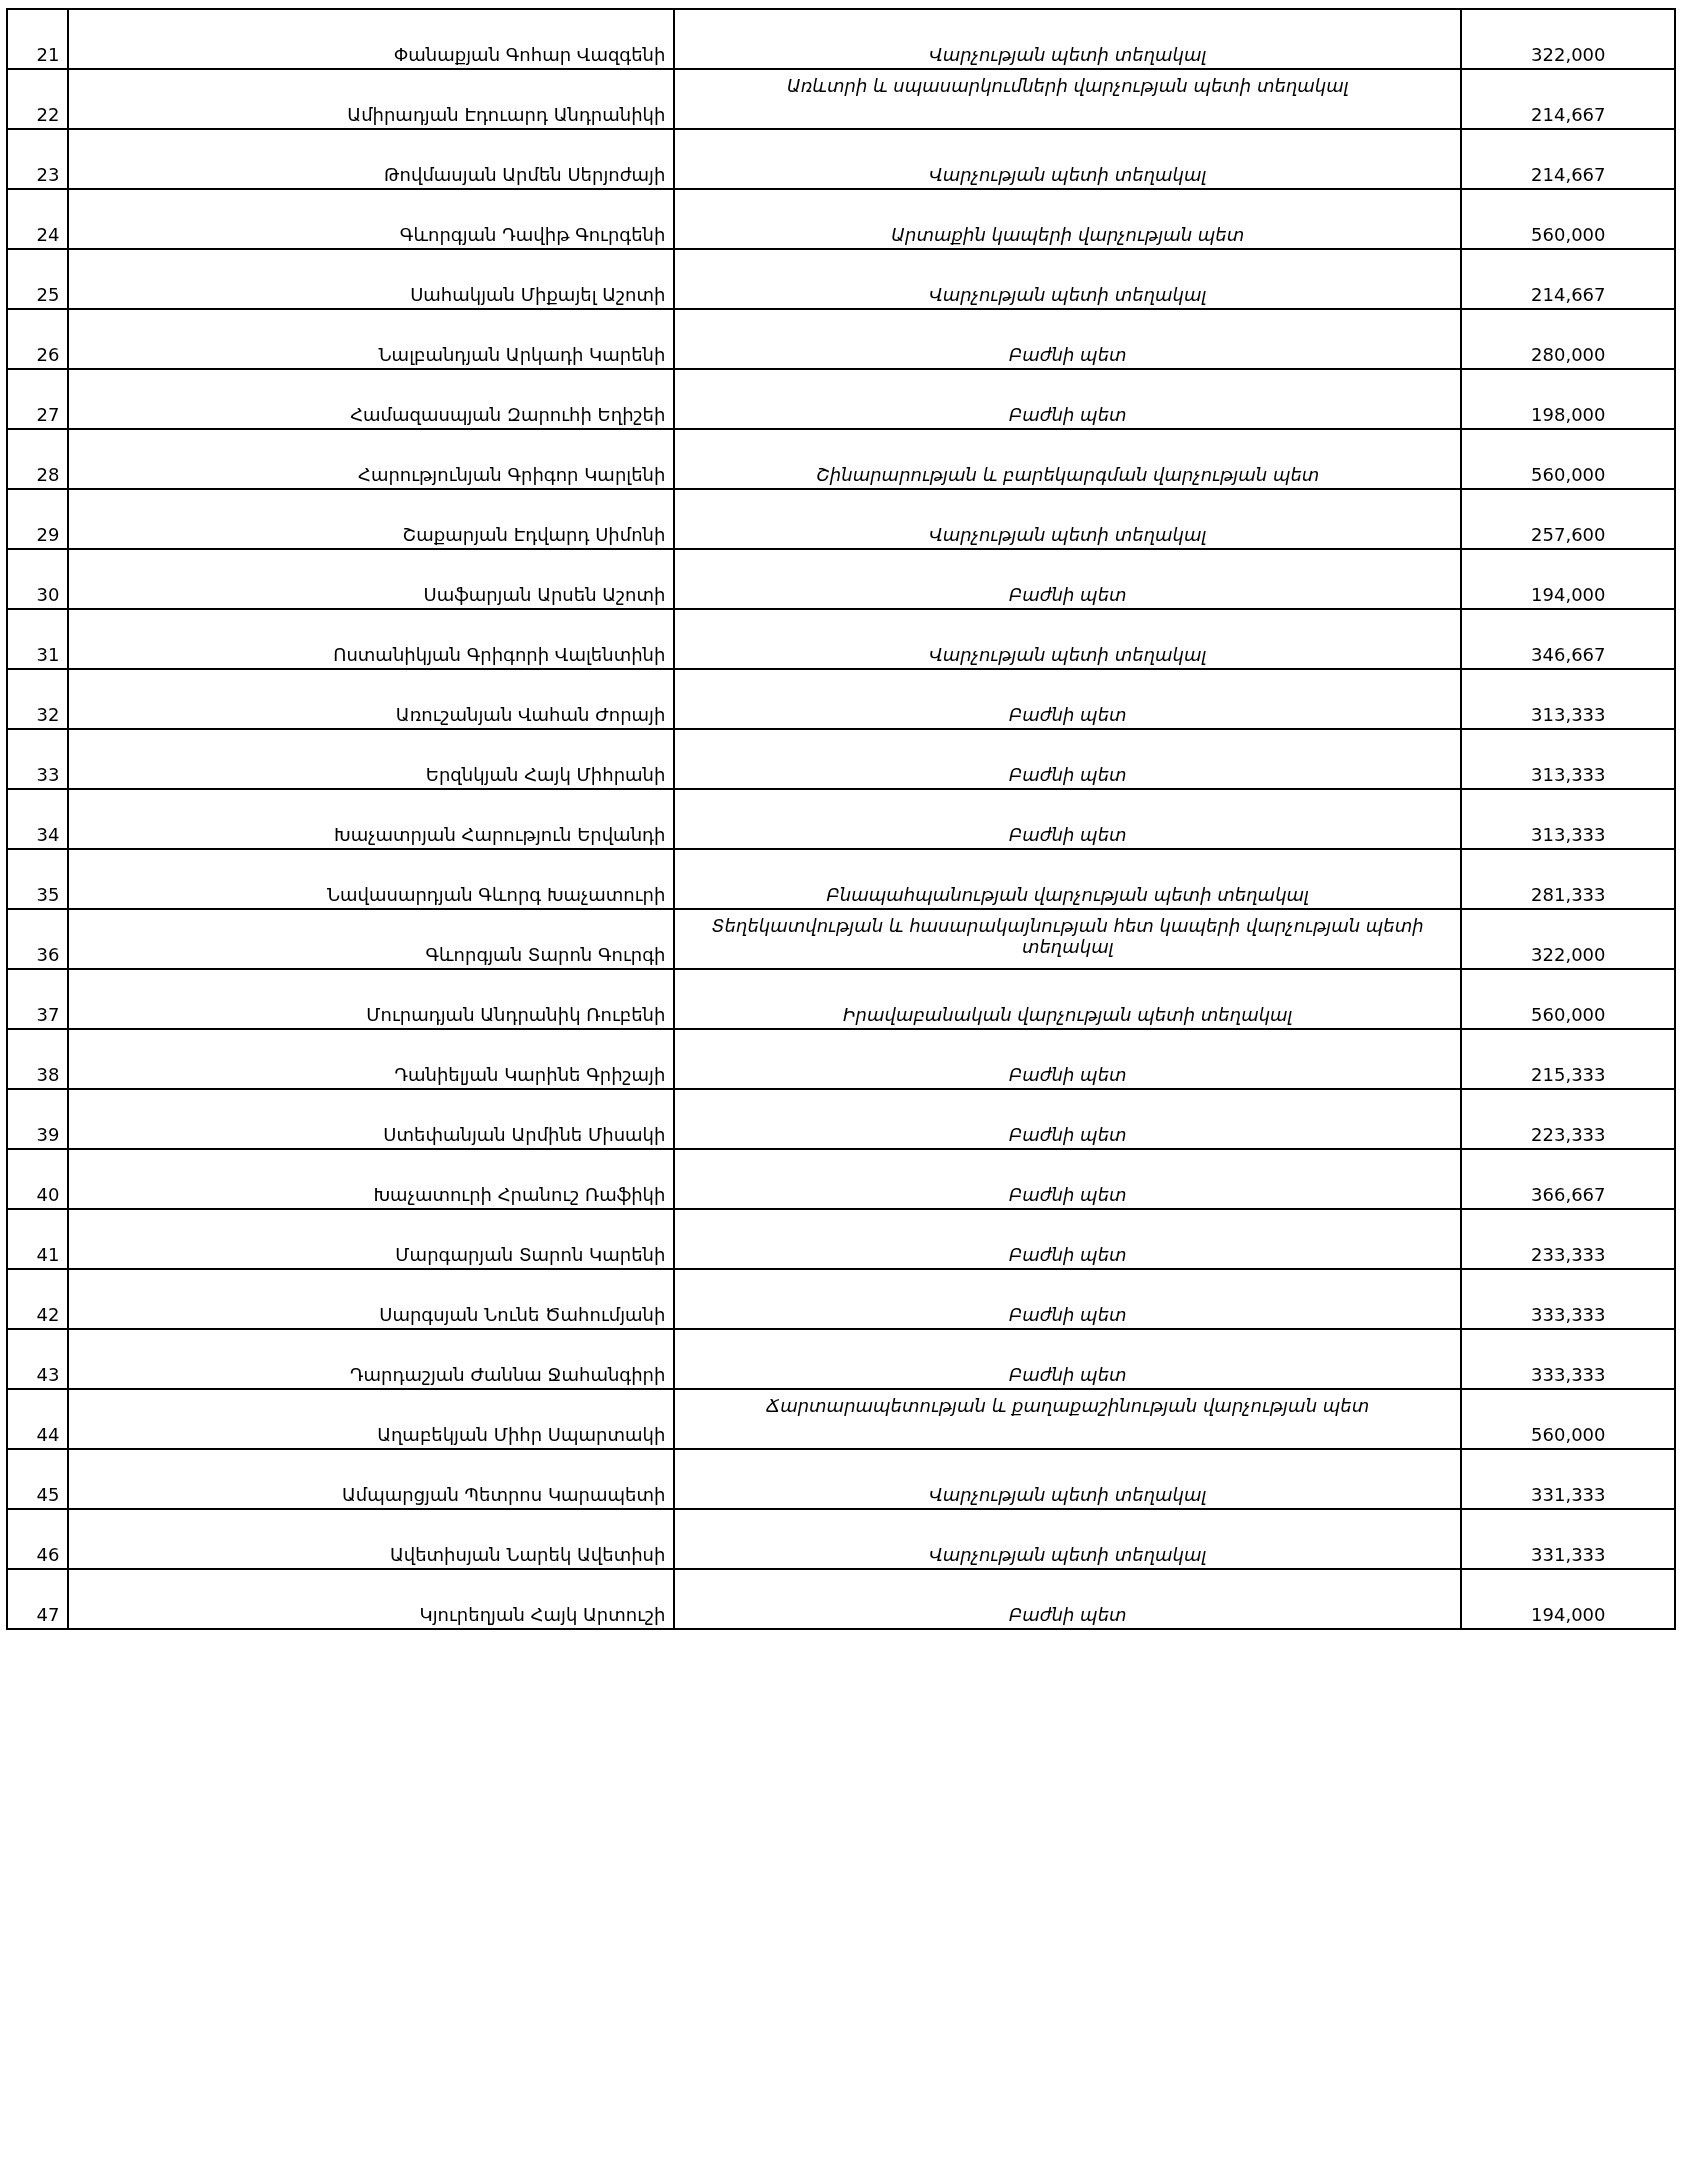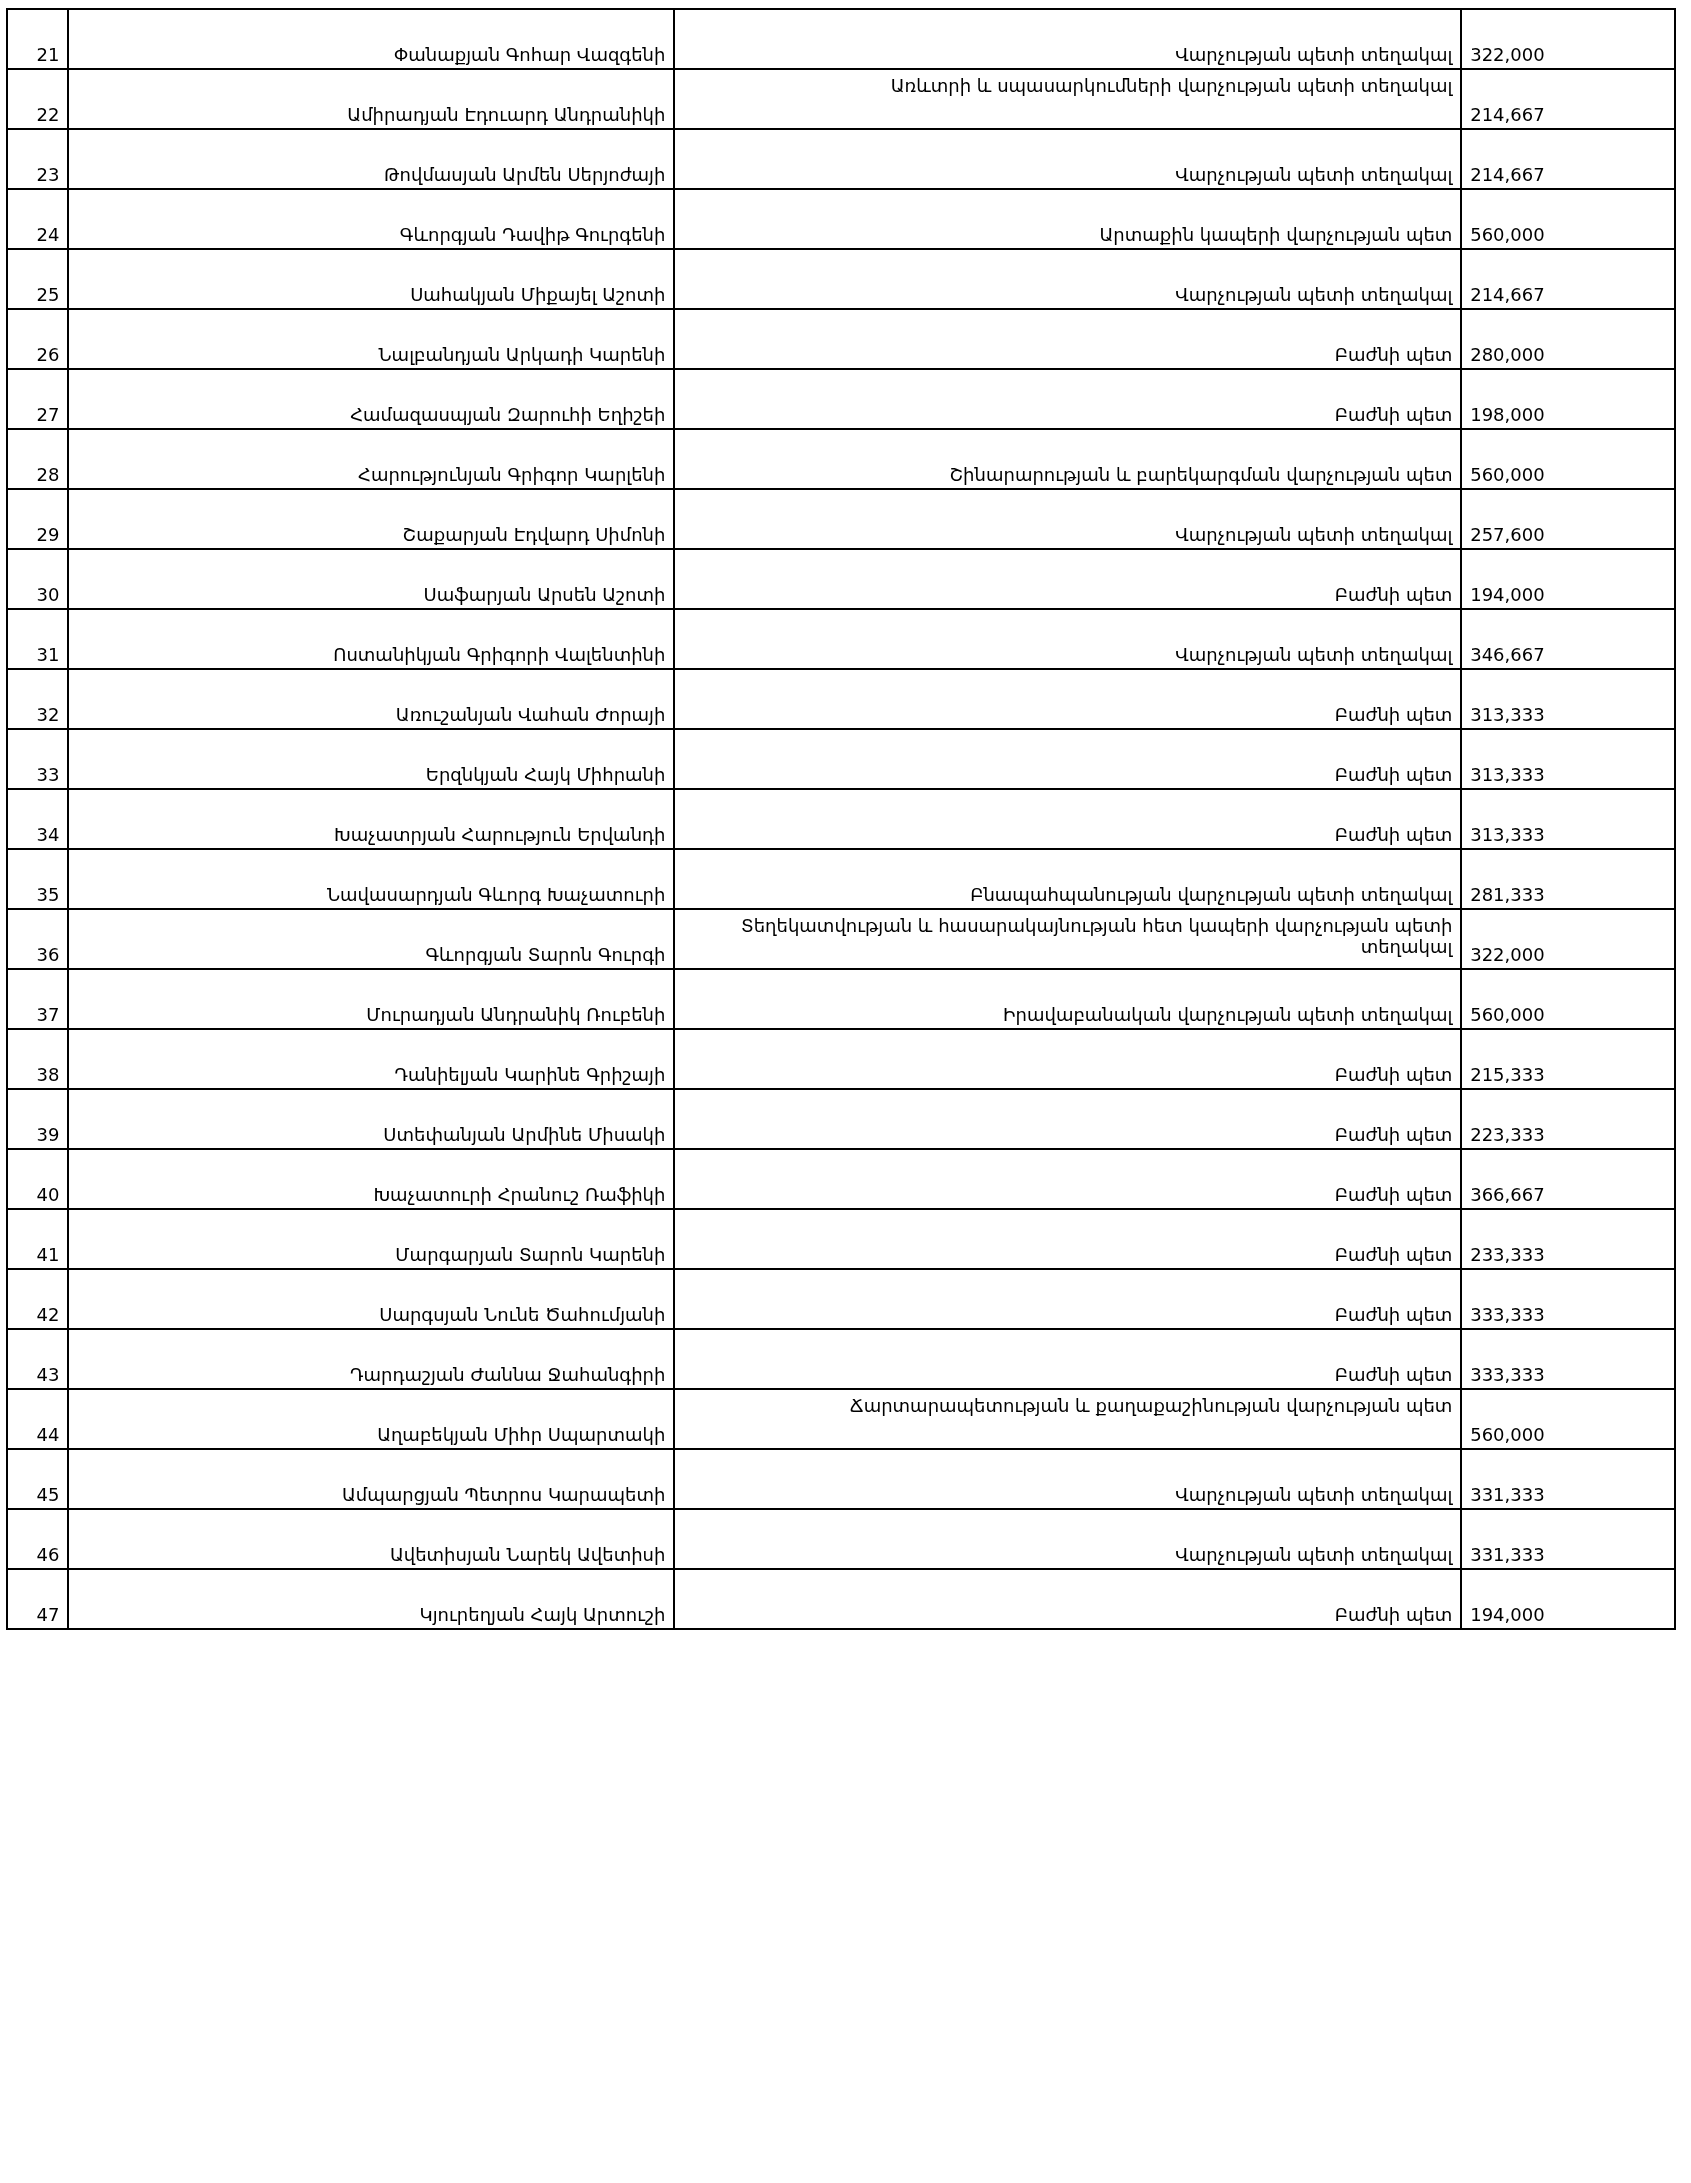--- a/index.html
+++ b/index.html
@@ -41,24 +41,25 @@
   td.num {
     text-align: right;
     padding-right: 4.7px;
     padding-left: 1.6px;
   }
   td.name {
     text-align: right;
     white-space: nowrap;
   }
   td.pos {
-    text-align: right;
+    text-align: center;
+    font-style: italic;
   }
   td.amt {
-    text-align: left;
+    text-align: center;
     padding-right: 11px;
     margin-top: 32px;
   }
   tr.two-line td {
     vertical-align: bottom;
   }
   tr.two-line td.pos {
     vertical-align: top;
     padding-top: 4.7px;
   }

